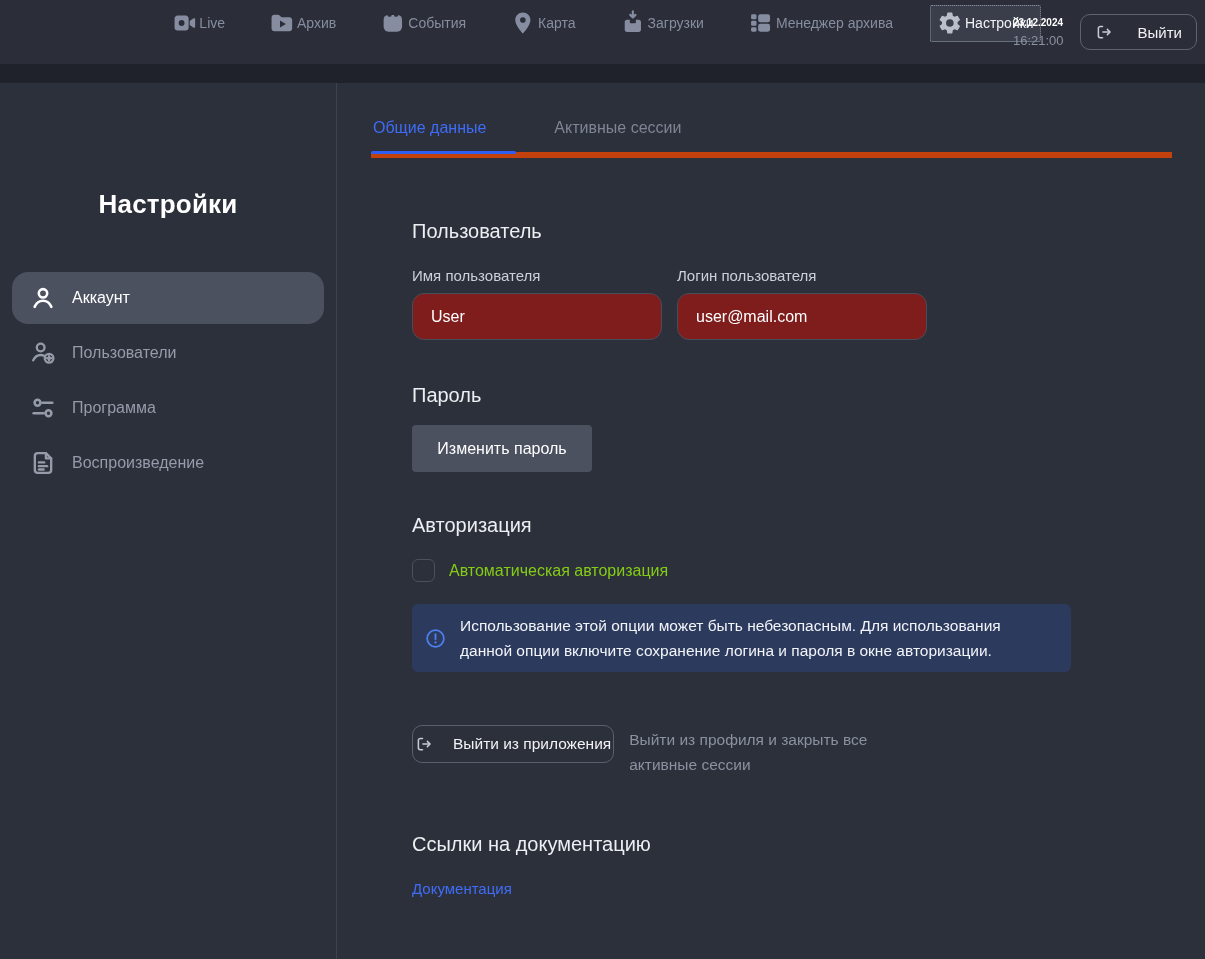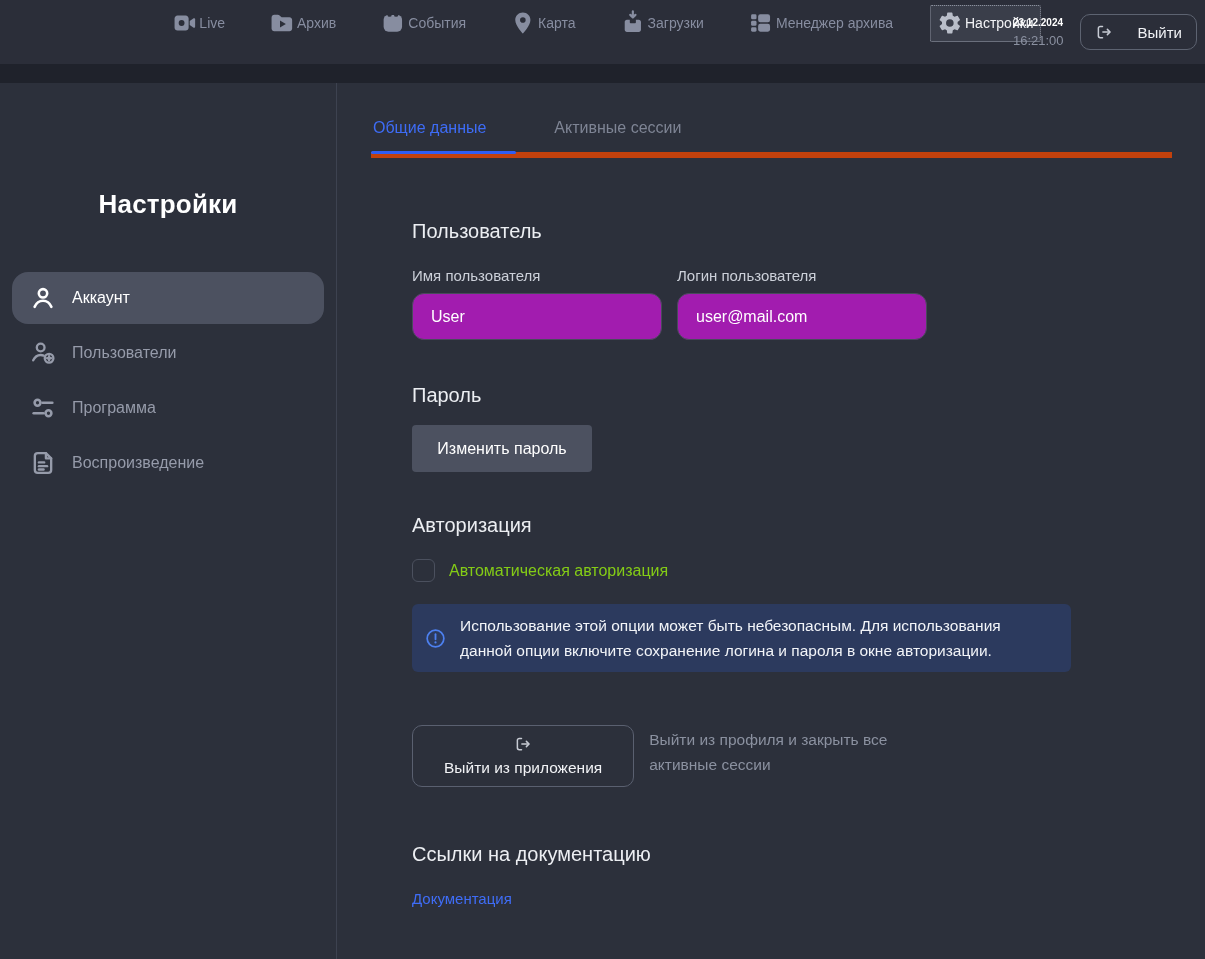--- a/index.html
+++ b/index.html
@@ -72,21 +72,21 @@
   .tab.active { color:#3e6cf6; }
   .tab.active::after {
     content:""; position:absolute; left:0; right:-28px; bottom:-2px;
     height:3px; background:#2f5df2; border-radius:2px;
   }
   .sections { margin-left:41px; margin-top:62px; }
   .section-title { font-size:20px; color:#eceef2; font-weight:normal; }
   .fields-row { display:flex; gap:15px; margin-top:24px; }
   .field-label { font-size:15px; color:#ccd0d9; margin-bottom:9px; }
   .text-input {
-    width:250px; height:47px; background:#a21caf;
+    width:250px; height:47px; background:#7f1d1d;
     border:1px solid #474c5a; border-radius:12px;
     color:#ffffff; font-size:16px; padding:0 18px; outline:none;
     font-family:inherit;
   }
   .h-password { margin-top:44px; }
   .btn-change {
     margin-top:18px; width:180px; height:47px;
     background:#4c5160; border:none; border-radius:4px;
     color:#ffffff; font-size:16px; cursor:pointer; font-family:inherit;
   }
@@ -98,24 +98,24 @@
   }
   .checkbox-label { font-size:16px; color:#84cc16; }
   .warning-box {
     margin-top:22px; width:659px; background:#2c3a5e; border-radius:6px;
     display:flex; align-items:center; gap:13px; padding:9px 14px 9px 12px;
   }
   .warning-icon { width:23px; height:23px; flex-shrink:0; }
   .warning-text { font-size:15.5px; line-height:25px; color:#f2f4f8; width:600px; }
   .logout-row { margin-top:53px; display:flex; align-items:flex-start; gap:15px; }
   .btn-logout {
-    display:flex; align-items:center; gap:6px;
+    display:flex; align-items:center; gap:20px;
     border:1px solid #5a6070; border-radius:10px; background:transparent;
-    color:#f2f3f6; font-size:15.5px; padding:9px 31px; cursor:pointer;
-    font-family:inherit; flex-shrink:0;flex-direction:column;
+    color:#f2f3f6; font-size:15.5px; padding:9px 2px; cursor:pointer;
+    font-family:inherit; flex-shrink:0;
   }
   .logout-desc { font-size:15.5px; line-height:25px; color:#8b91a0; width:290px; margin-top:2px; }
   .h-docs { margin-top:56px; }
   .doc-link { display:inline-block; margin-top:24px; font-size:15px; color:#3f6df7; text-decoration:none; cursor:pointer; }
 </style>
 </head>
 <body>
 
 <header class="topbar">
   <nav class="topnav">

